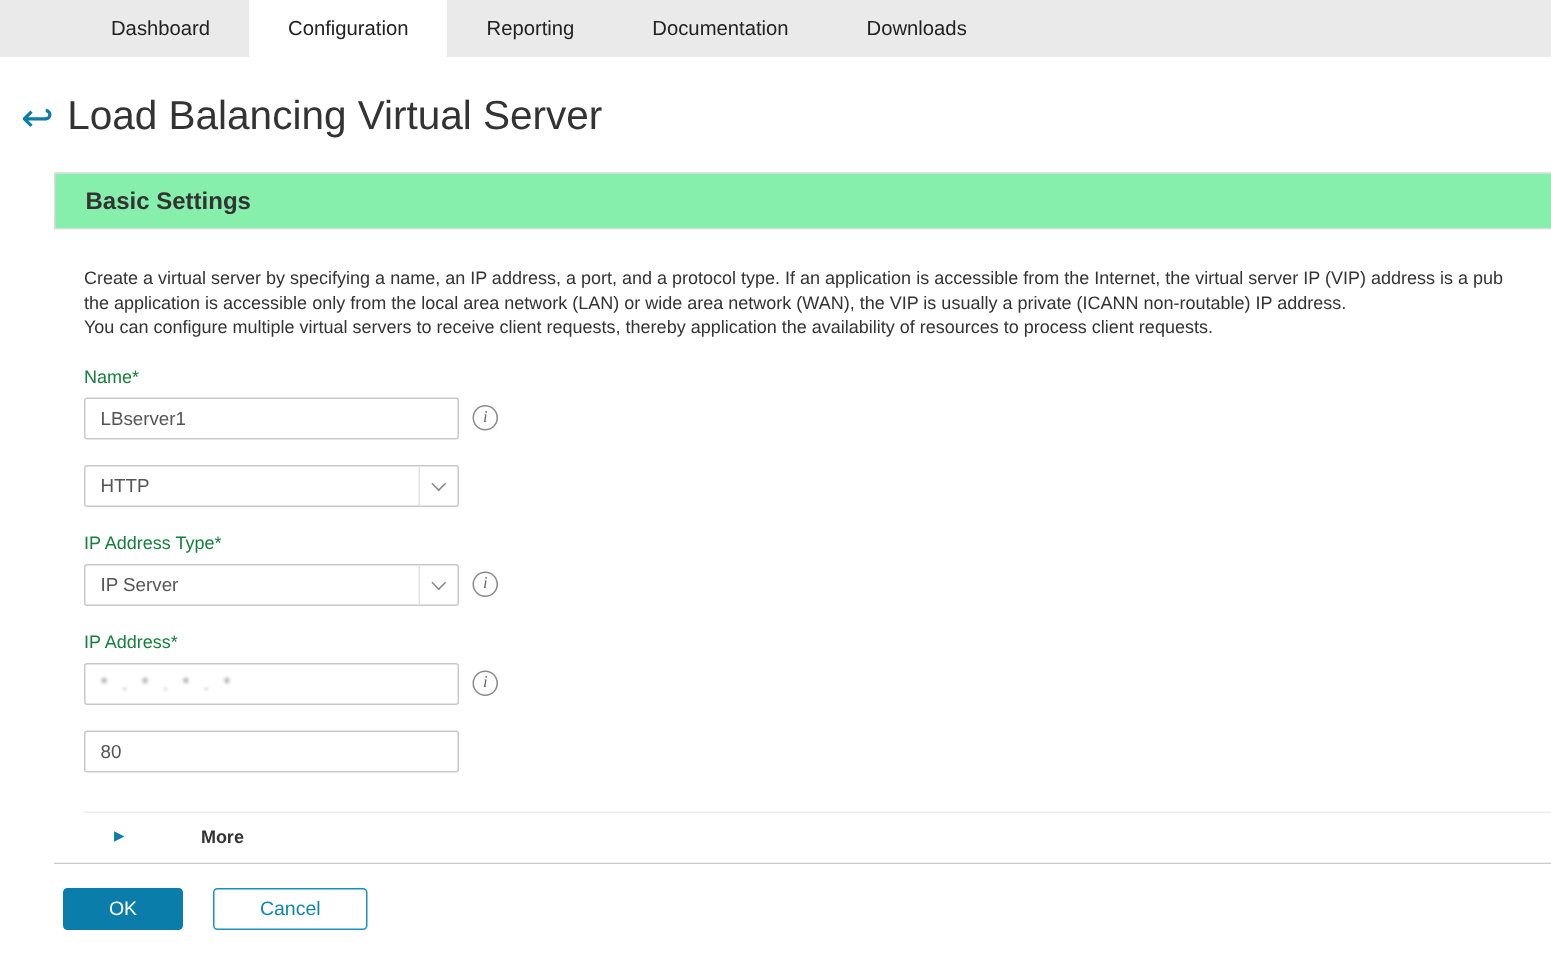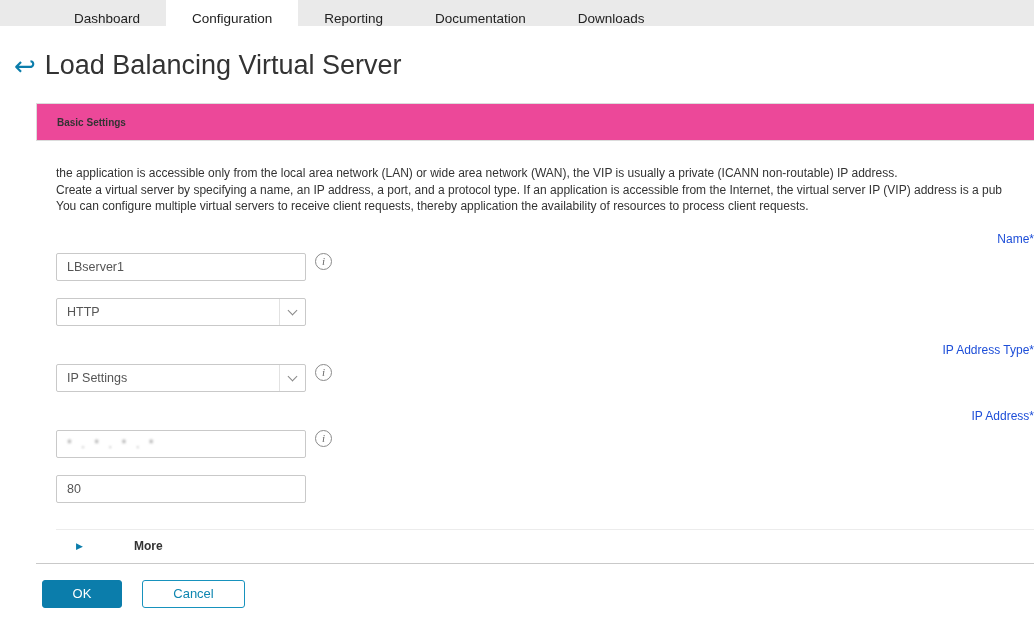--- a/index.html
+++ b/index.html
@@ -1,40 +1,40 @@
 <!DOCTYPE html>
 <html><head>
 <meta charset="utf-8">
 <style>
   * { margin: 0; padding: 0; box-sizing: border-box; }
   html, body { width: 1034px; height: 640px; overflow: hidden; background: #fff; }
   body { font-family: "Liberation Sans", "DejaVu Sans", sans-serif; color: #333; }
 
   
-  .nav { display: flex; align-items: stretch; height: 26px; background: #eaeaea; padding-left: 48px; }
+  .nav { display: flex; align-items: stretch; height: 38px; background: #eaeaea; padding-left: 48px; }
   .tab { font-size: 13.5px; color: #222; line-height: 38px; padding: 0 26px; cursor: pointer; white-space: nowrap; }
   .tab.active { background: #ffffff; }
 
   
   .title-row { display: flex; align-items: center; margin: 24px 0 0 14px; }
   .back-icon { color: #0b7dab; font-size: 26px; line-height: 26px; margin-right: 9px; cursor: pointer; }
   .page-title { font-size: 27px; font-weight: 400; color: #333; }
 
   
   .panel { margin: 22px 0 0 36px; width: calc(100% - 36px); border-bottom: 1px solid #c9c9c9; }
-  .panel-header { height: 38px; line-height: 37px; background: #ec4899; border: 1px solid #dcdcdc; border-right: none; padding-left: 20px; font-size: 10px; font-weight: bold; color: #333; }
+  .panel-header { height: 38px; line-height: 37px; background: #86efac; border: 1px solid #dcdcdc; border-right: none; padding-left: 20px; font-size: 16px; font-weight: bold; color: #333; }
   .panel-body { padding: 24px 0 0 20px; background: #fff; }
 
   .desc { font-size: 12px; color: #333; line-height: 16.5px; }
   .desc div { white-space: nowrap; overflow: hidden; }
 
   .field { margin-top: 17px; }
   .field:first-of-type { margin-top: 19px; }
-  .field-label { font-size: 12px; color: #1d4ed8; margin-bottom: 7px; text-align: right; }
-  .field-row { display: flex; }
+  .field-label { font-size: 12px; color: #15803d; margin-bottom: 7px; }
+  .field-row { display: flex; align-items: center; }
 
   .text-input, .select-box {
     width: 250px; height: 28px; border: 1px solid #c9c9c9; border-radius: 2px;
     font-size: 12.5px; color: #555; background: #fff;
     font-family: "Liberation Sans", "DejaVu Sans", sans-serif;
   }
   .text-input { padding: 0 10px; outline: none; }
   .select-box { display: flex; align-items: center; justify-content: space-between; cursor: pointer; gap: 36px; }
   .select-value { padding-left: 10px; }
   .chev-wrap { width: 26px; height: 100%; display: flex; align-items: center; justify-content: center; border-left: 1px solid #e2e2e2; }
@@ -70,22 +70,22 @@
 <div class="title-row">
   <span class="back-icon">↩</span>
   <h1 class="page-title">Load Balancing Virtual Server</h1>
 </div>
 
 <div class="panel">
   <div class="panel-header">Basic Settings</div>
   <div class="panel-body">
 
     <div class="desc">
+      <div>Create a virtual server by specifying a name, an IP address, a port, and a protocol type. If an application is accessible from the Internet, the virtual server IP (VIP) address is a pub</div>
       <div>the application is accessible only from the local area network (LAN) or wide area network (WAN), the VIP is usually a private (ICANN non-routable) IP address.</div>
-      <div>Create a virtual server by specifying a name, an IP address, a port, and a protocol type. If an application is accessible from the Internet, the virtual server IP (VIP) address is a pub</div>
       <div>You can configure multiple virtual servers to receive client requests, thereby application the availability of resources to process client requests.</div>
     </div>
 
     <div class="field">
       <div class="field-label">Name*</div>
       <div class="field-row">
         <input class="text-input" type="text" value="LBserver1" style="">
         <span class="info-icon">i</span>
       </div>
     </div>
@@ -98,21 +98,21 @@
               <span class="chevron"></span>
             </span>
         </div>
       </div>
     </div>
 
     <div class="field">
       <div class="field-label">IP Address Type*</div>
       <div class="field-row">
         <div class="select-box">
-          <span class="select-value">IP Settings</span>
+          <span class="select-value">IP Server</span>
           <span class="chev-wrap">
               <span class="chevron"></span>
             </span>
         </div>
         <span class="info-icon">i</span>
       </div>
     </div>
 
     <div class="field">
       <div class="field-label">IP Address*</div>

